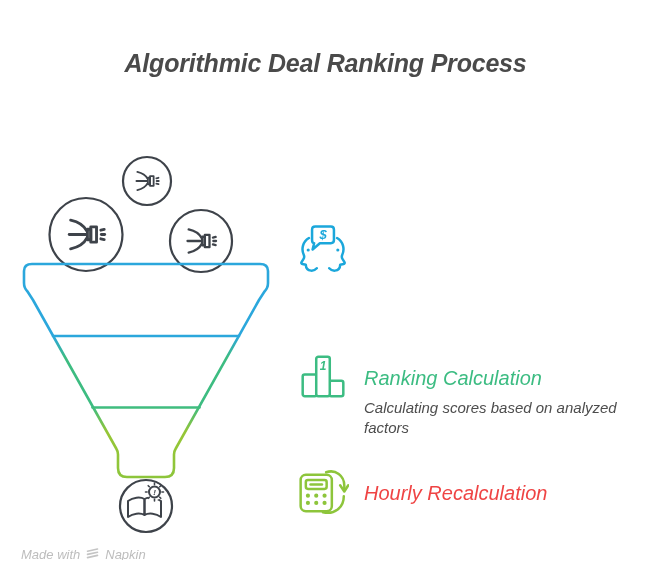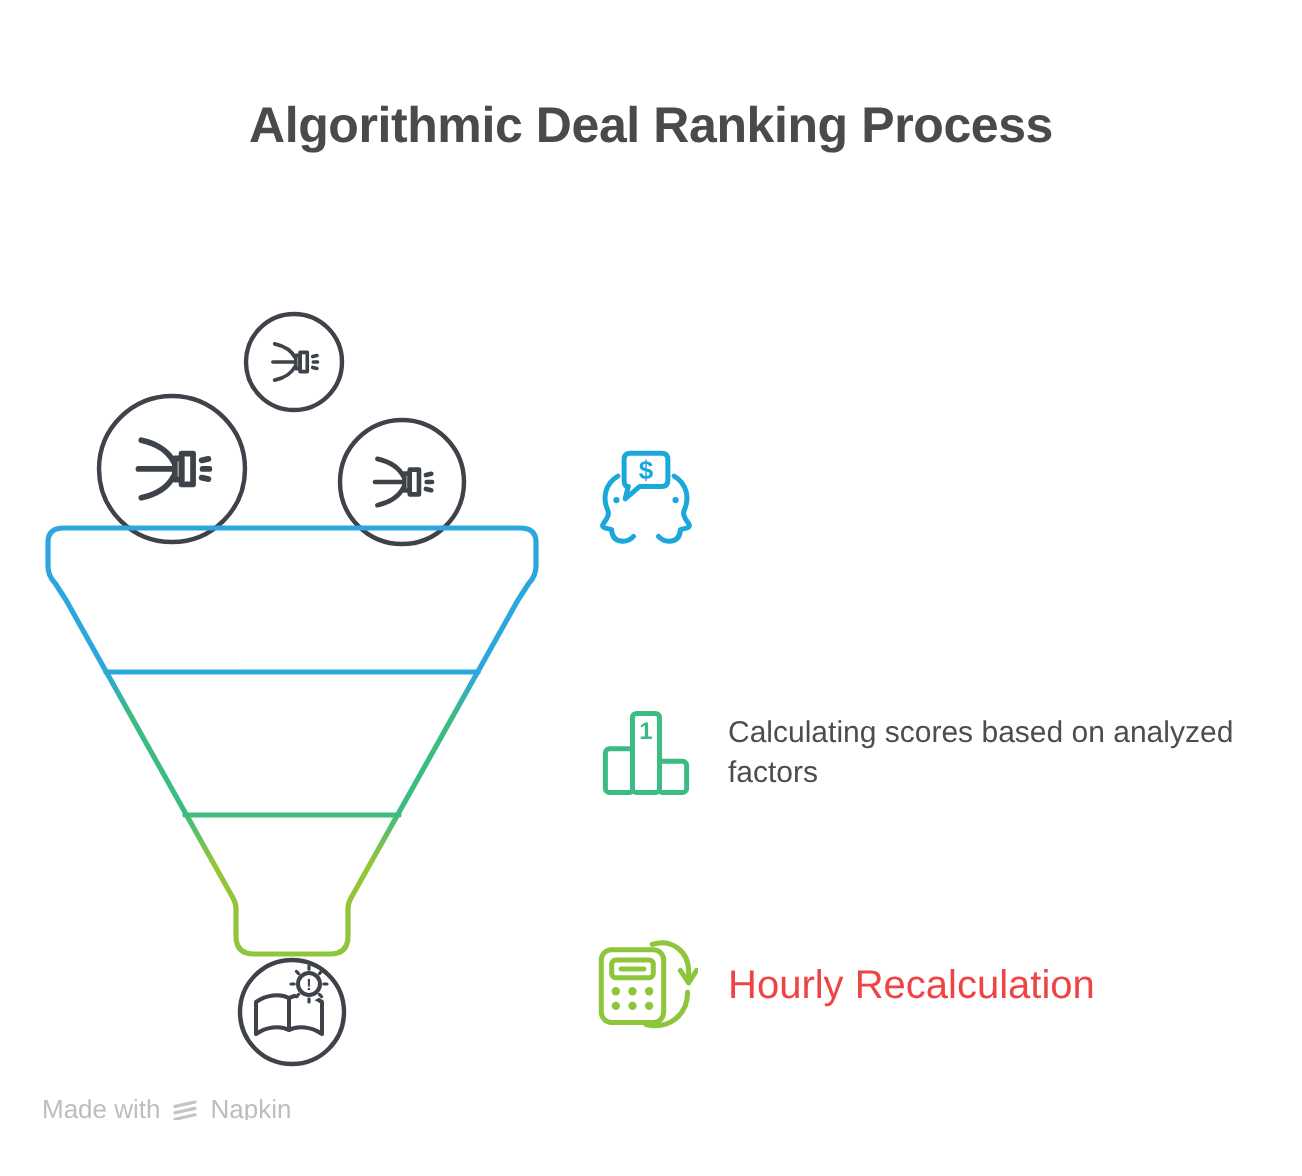--- a/index.html
+++ b/index.html
@@ -1,33 +1,34 @@
 <!DOCTYPE html>
 <html><head>
 <meta charset="utf-8">
 <style>
   html,body{margin:0;padding:0;background:#fff;}
   .canvas{
     position:relative;width:651px;height:560px;background:#ffffff;overflow:hidden;
     font-family:"Liberation Sans","DejaVu Sans",sans-serif;
+    font-style:italic;
   }
   .page-title{
     position:absolute;top:49px;left:0;right:0;text-align:center;
     font-size:25px;font-weight:700;color:#4a4a4a;letter-spacing:-0.2px;margin:0;
   }
   .diagram-svg{position:absolute;left:0;top:140px;}
   .item{position:absolute;left:297px;display:flex;gap:15px;}
   .item-1{top:222px}.item-2{top:349px}.item-3{top:464px}
   .item-icon{width:52px;height:50px;flex:none;margin-top:3px;}
   .item-body{width:268px;}
   .item-title{margin:17px 0 0 0;font-size:20px;font-weight:500;line-height:1.2;}
   .item-desc{margin:8px 0 0 0;font-size:15px;line-height:1.33;color:#4d4d4d;}
   .c-blue{color:#1ba7db}.c-green{color:#3cbc82}.c-lime{color:#ef4444}
   .footer{
-    position:absolute;left:21px;top:547px;display:flex;align-items:flex-end;gap:5px;
+    position:absolute;left:21px;top:547px;display:flex;align-items:flex-start;gap:5px;
     color:#bdbdbd;font-size:13px;
   }
   svg text{font-family:"Liberation Sans","DejaVu Sans",sans-serif;}
 </style>
 </head>
 <body>
 
 <div class="canvas">
 
   <h1 class="page-title">Algorithmic Deal Ranking Process</h1>
@@ -113,20 +114,21 @@
   <div class="item item-2">
     <svg class="item-icon" viewBox="0 0 48 48">
       <g stroke="#3cbc82" stroke-width="2.4" fill="none" stroke-linejoin="round">
         <rect x="4.5" y="21.5" width="13.5" height="21" rx="2"></rect>
         <rect x="30" y="27.5" width="13.5" height="15" rx="2"></rect>
         <rect x="17.5" y="4.5" width="13" height="38" rx="2" fill="#ffffff"></rect>
       </g>
       <text x="24" y="17" text-anchor="middle" font-size="11.5" font-weight="600" fill="#3cbc82">1</text>
     </svg>
     <div class="item-body">
+      <h2 class="item-title c-green">Ranking Calculation</h2>
       <p class="item-desc">Calculating scores based on analyzed factors</p>
     </div>
   </div>
 
   <div class="item item-3">
     <svg class="item-icon" viewBox="0 0 50 48">
       <g stroke="#8dc53b" stroke-width="2.4" fill="none" stroke-linecap="round" stroke-linejoin="round">
         <path d="M28 5 C 37 2, 45.5 8, 45.5 18 L 45.5 21"></path>
         <path d="M41.5 17.5 L 45.5 23.5 L 49.3 17.5"></path>
         <path d="M45 28 C 45 39, 36 46, 25 43.5"></path>

